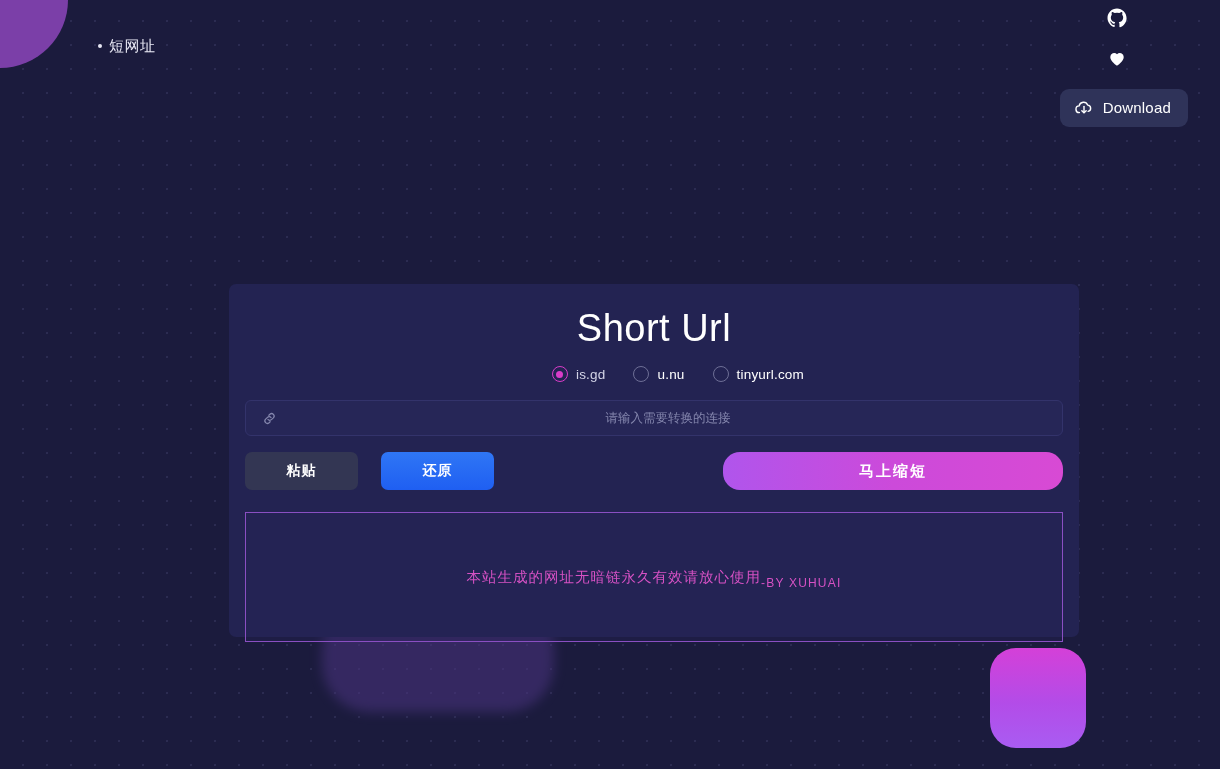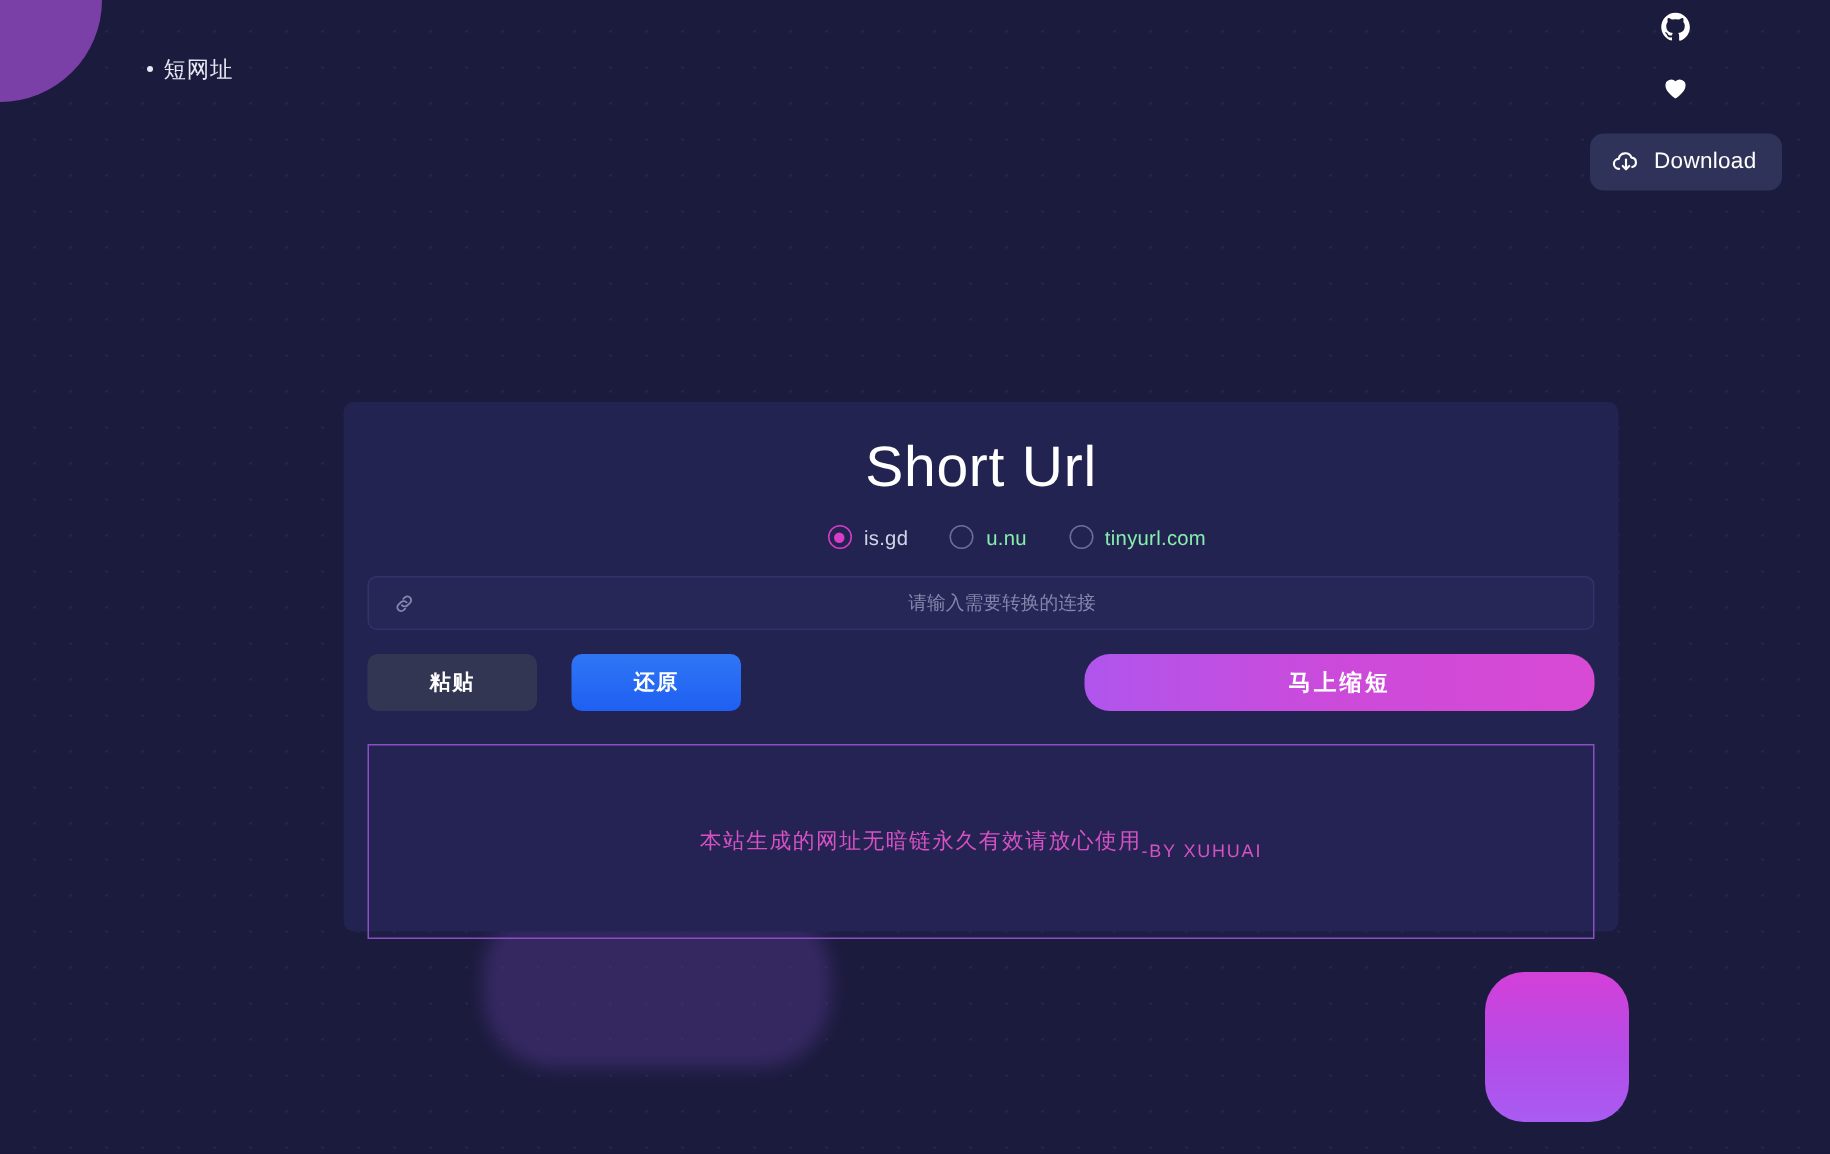--- a/index.html
+++ b/index.html
@@ -123,21 +123,21 @@
     margin-left: 13px;
     border: none;
     font-family: inherit;
   }
   .download-btn .dl-label { letter-spacing: 0.2px; }
 
   
   .card {
     position: absolute;
     left: 229px;
-    top: 268px;
+    top: 284px;
     width: 850px;
     height: 353px;
     background: #232352;
     border-radius: 7px;
     z-index: 3;
     padding: 0;
   }
 
   .card-title {
     text-align: center;
@@ -176,21 +176,21 @@
   .radio-opt.selected .radio-mark {
     border-color: #d83cc8;
   }
   .radio-opt.selected .radio-mark::after {
     content: "";
     width: 7px; height: 7px;
     border-radius: 50%;
     background: #d83cc8;
   }
   .radio-label {
-    color: #86efac;
+    color: #ffffff;
     font-size: 13.5px;
     letter-spacing: 0.2px;
   }
   .radio-opt.selected .radio-label { color: #d4d5e8; }
 
   
   .input-wrap {
     position: relative;
     margin: 18px 16px 0 16px;
     height: 36px;

